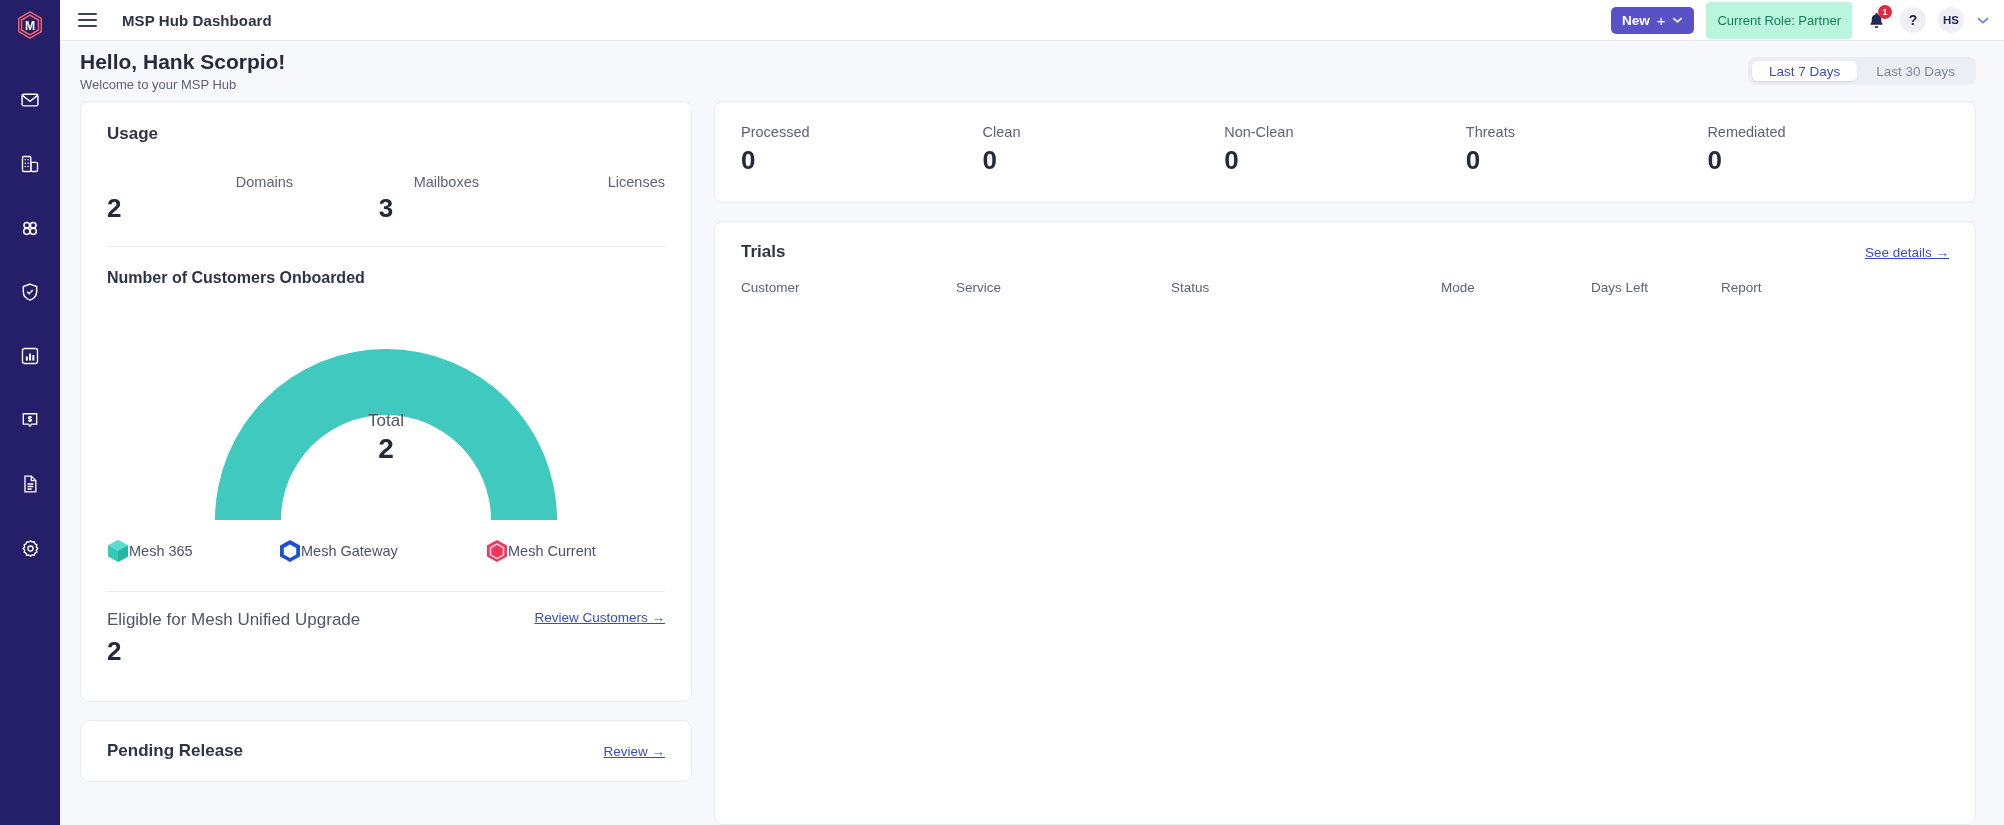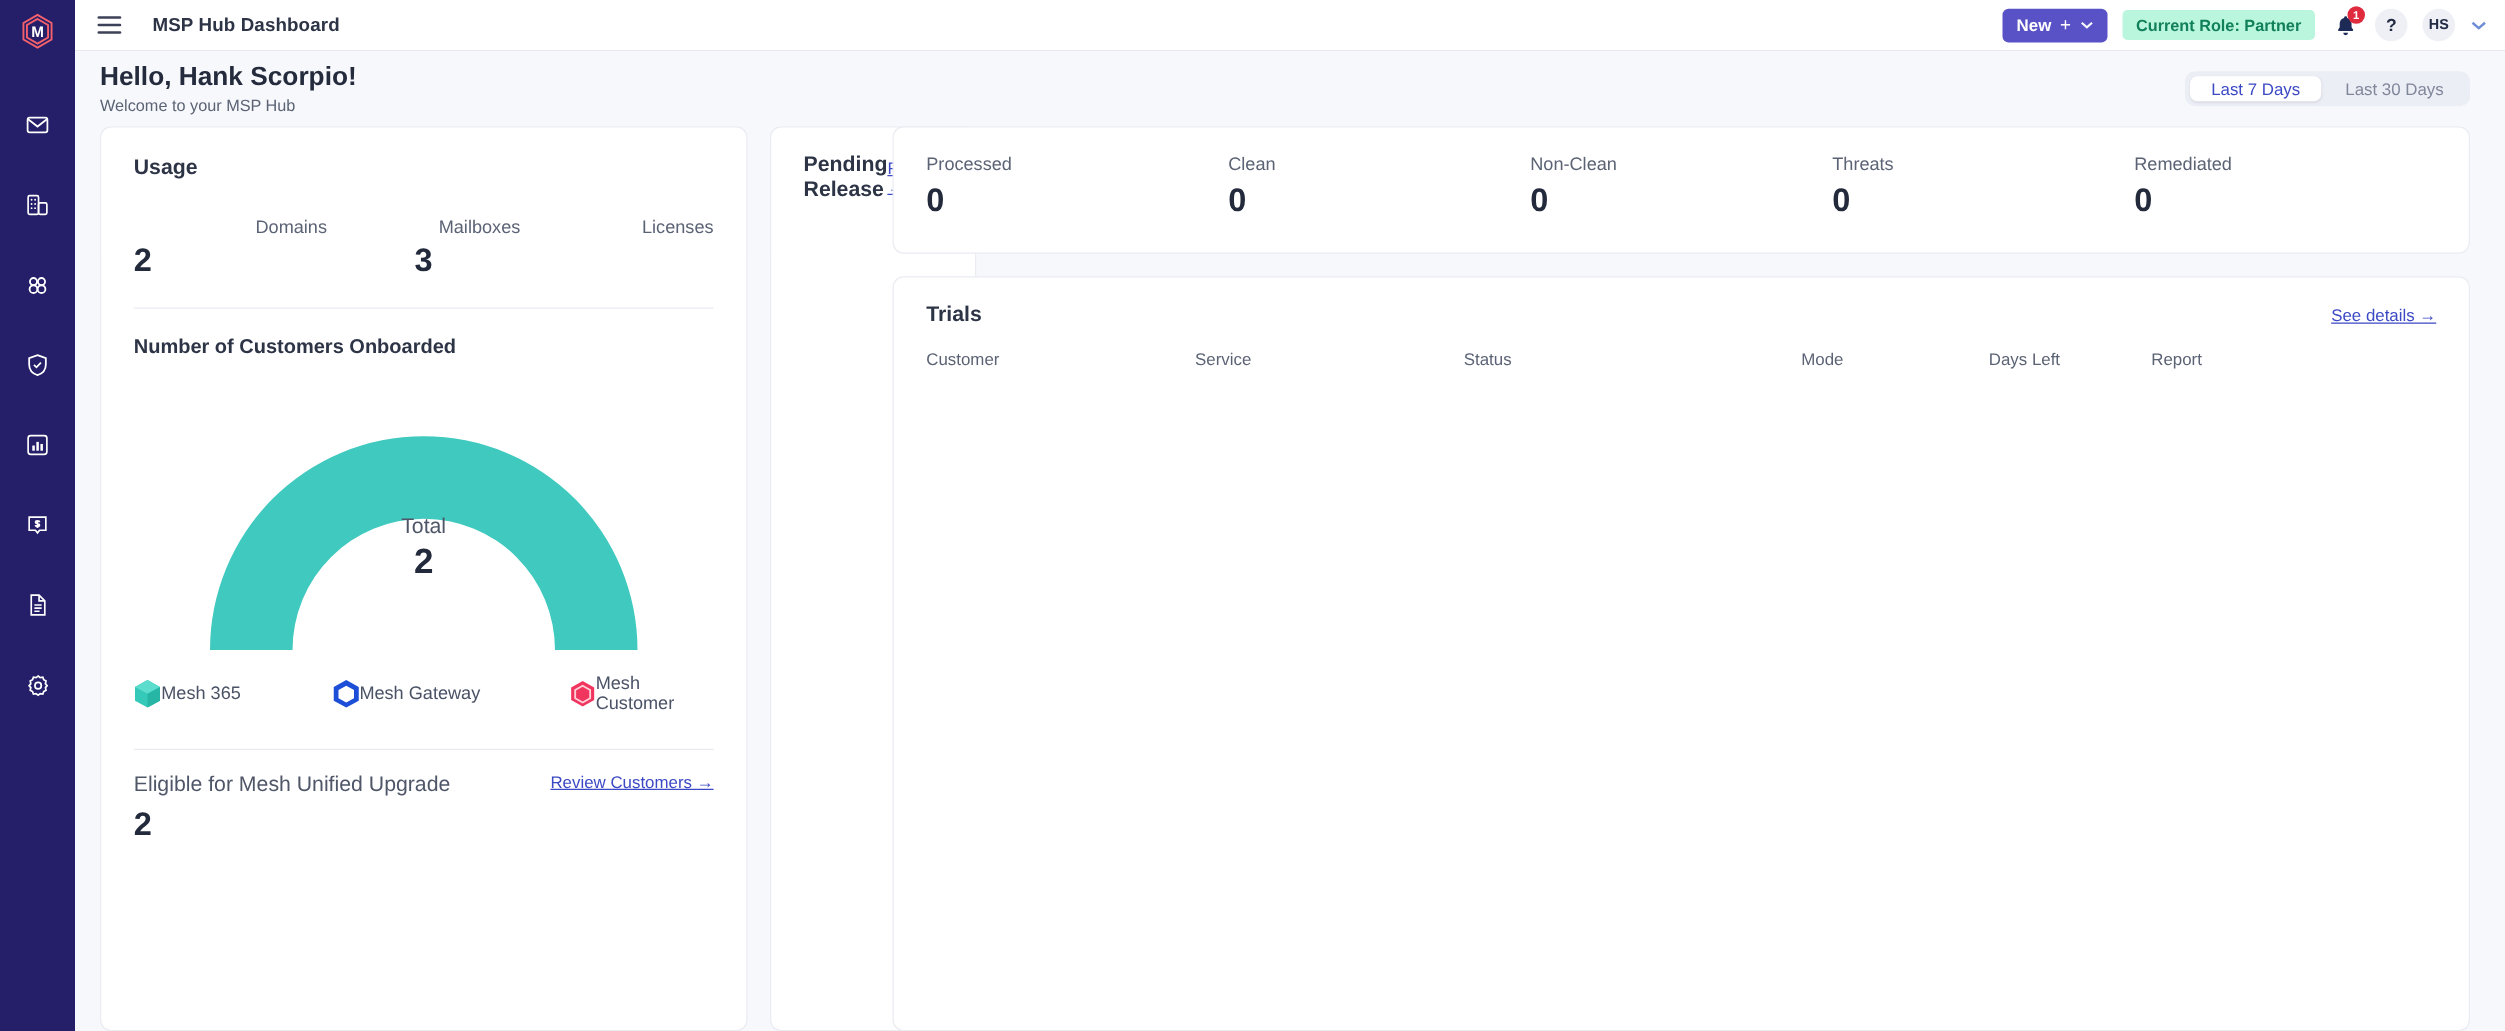--- a/index.html
+++ b/index.html
@@ -49,21 +49,21 @@
     background: #5952c7; color: #fff; border: none; border-radius: 5px;
     height: 27px; padding: 0 11px; font-size: 13.5px; font-weight: bold;
     display: flex; align-items: center; gap: 7px; cursor: pointer;
     font-family: "Liberation Sans", sans-serif;
   }
   .btn-new .plus { font-weight: normal; font-size: 15px; }
   .btn-new .chev { font-size: 10px; opacity: .95; }
 
   .role-badge {
     background: #b9f6dd; color: #12805a; border-radius: 4px;
-    height: 24px; padding: 0 11px; font-size: 13px; font-weight: bold;
+    height: 37px; padding: 0 11px; font-size: 13px; font-weight: normal;
     display: flex; align-items: center;
   }
   .bell-wrap { position: relative; width: 24px; height: 24px; display: flex; align-items: center; justify-content: center; cursor: pointer; }
   .bell-badge {
     position: absolute; top: -3px; right: -4px;
     background: #e02b3f; color: #fff; border-radius: 50%;
     width: 14px; height: 14px; font-size: 9px; font-weight: bold;
     display: flex; align-items: center; justify-content: center;
   }
   .help-circle {
@@ -92,21 +92,21 @@
     border: none; background: transparent; border-radius: 6px;
     height: 20px; padding: 0 17px; font-size: 13.5px; color: #80879b;
     cursor: pointer; font-family: "Liberation Sans", sans-serif;
   }
   .range-btn.active { background: #ffffff; color: #3c49c4; font-weight: normal; box-shadow: 0 1px 2px rgba(0,0,0,.08); }
 
   
   .dash {
     flex: 1; display: flex; gap: 22px; padding: 0 28px 0 20px; overflow: hidden;
   }
-  .col-left { width: 612px; min-width: 612px; display: flex; gap: 18px; }
+  .col-left { width: 612px; min-width: 612px; display: flex; flex-direction: column; gap: 18px; }
   .col-right { flex: 1; display: flex; flex-direction: column; gap: 18px; }
 
   .card {
     background: #ffffff; border: 1px solid #eaecf2; border-radius: 9px;
   }
 
   
   .usage-card { padding: 22px 26px 0 26px; }
   .usage-title { font-size: 17px; font-weight: bold; color: #2d3446; }
   .usage-stats { display: flex; margin-top: 30px; }
@@ -347,21 +347,21 @@
                 <polygon points="11,1 21,6.5 21,17.5 11,23 1,17.5 1,6.5" fill="#1d4ed8"></polygon>
                 <polygon points="11,5.5 17.2,9 17.2,15.6 11,19 4.8,15.6 4.8,9" fill="#ffffff"></polygon>
               </svg>
               <span class="legend-label">Mesh Gateway</span>
             </div>
             <div class="legend-item i2">
               <svg width="22" height="24" viewBox="0 0 22 24">
                 <polygon points="11,1 21,6.5 21,17.5 11,23 1,17.5 1,6.5" fill="#f0355e"></polygon>
                 <polygon points="11,5 17.5,8.7 17.5,15.9 11,19.6 4.5,15.9 4.5,8.7" fill="none" stroke="#ffd0d8" stroke-width="1.6"></polygon>
               </svg>
-              <span class="legend-label">Mesh Customer</span>
+              <span class="legend-label">Mesh Current</span>
             </div>
           </div>
 
           <div class="divider"></div>
 
           <div class="upgrade-row">
             <div>
               <div class="upgrade-label">Eligible for Mesh Unified Upgrade</div>
               <div class="upgrade-value">2</div>
             </div>

